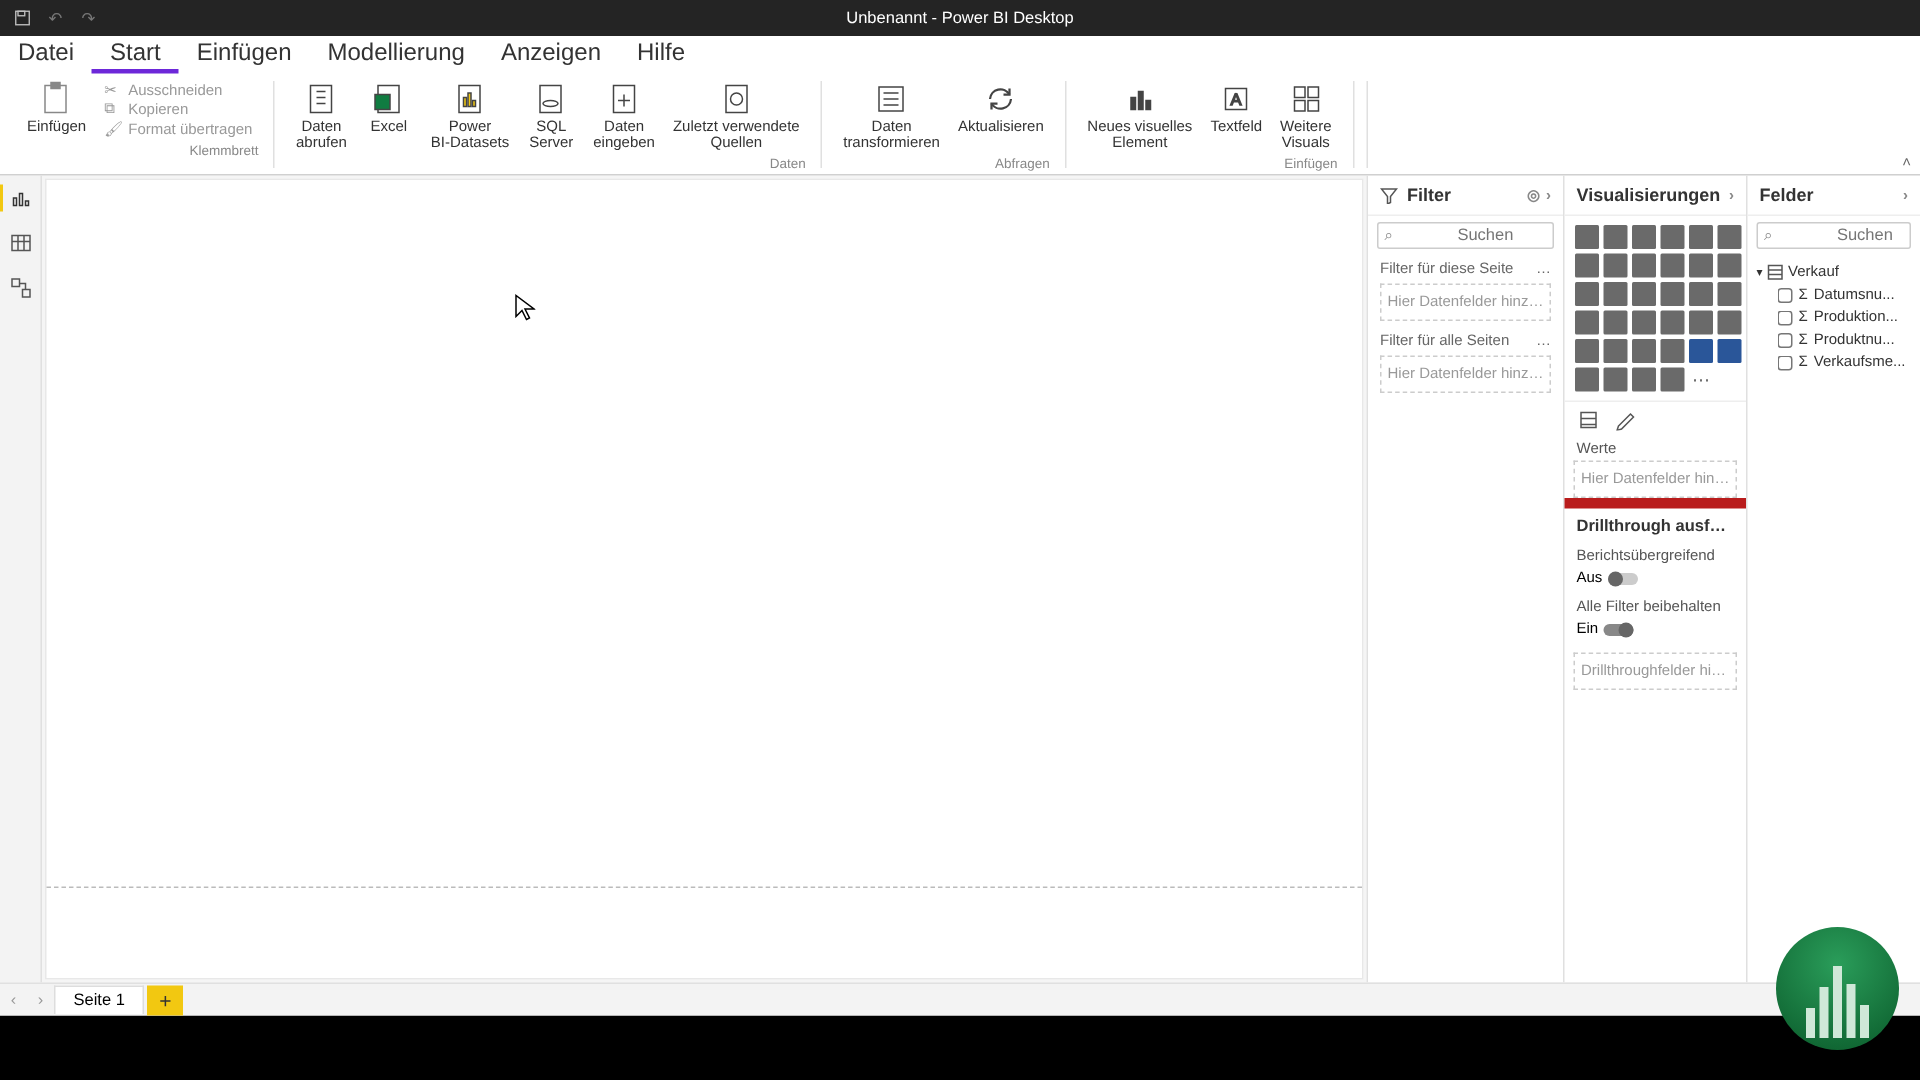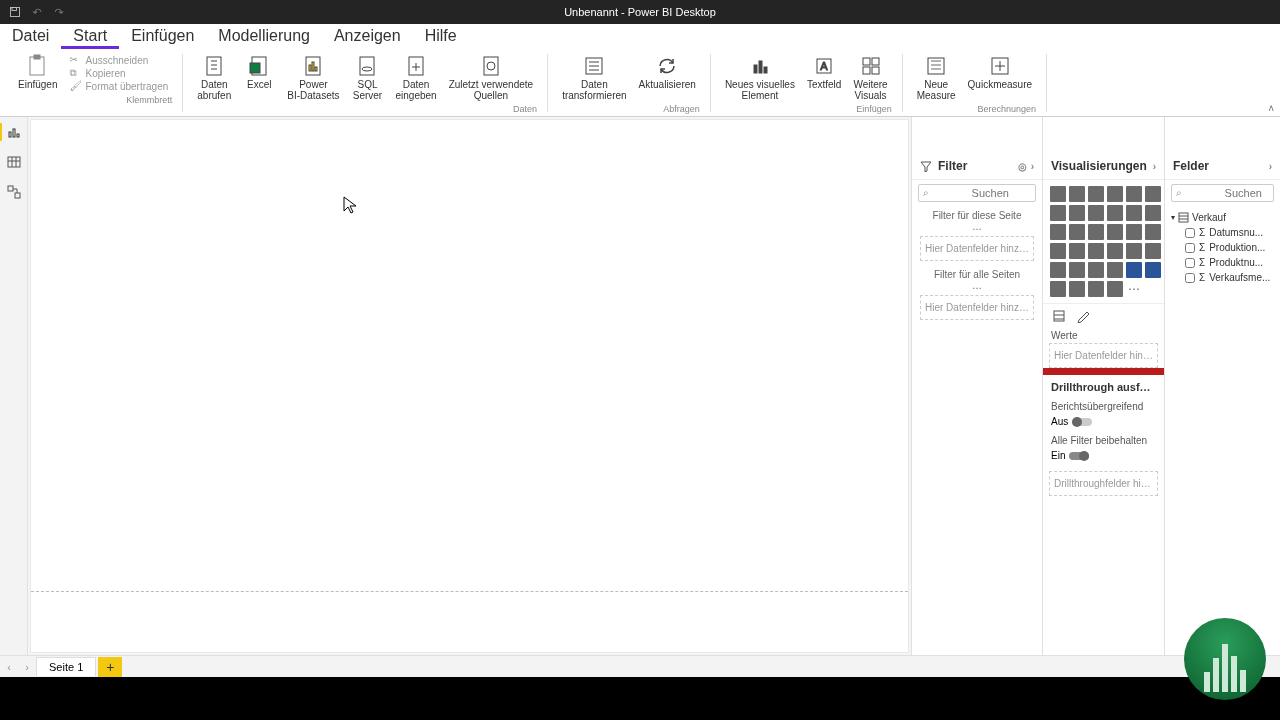--- a/index.html
+++ b/index.html
@@ -29,28 +29,28 @@
 .ribbon-collapse{position:absolute;right:6px;bottom:2px;font-size:10px;color:#666;cursor:pointer;}
 .main{flex:1;display:flex;background:#f5f5f5;min-height:0;}
 .leftrail{width:28px;background:#f3f3f3;border-right:1px solid #e0e0e0;display:flex;flex-direction:column;align-items:center;padding-top:6px;gap:12px;}
 .leftrail .rail-item{width:18px;height:18px;display:flex;align-items:center;justify-content:center;color:#555;cursor:pointer;}
 .leftrail .rail-item.active{position:relative;}
 .leftrail .rail-item.active::before{content:"";position:absolute;left:-6px;top:0;bottom:0;width:3px;background:#f2c811;}
 .canvas{flex:1;background:#fff;margin:2px;position:relative;border:1px solid #e8e8e8;}
 .canvas::after{content:"";position:absolute;left:0;right:0;bottom:60px;border-top:1px dashed #bbb;}
 .cursor{position:absolute;left:312px;top:76px;font-size:16px;color:#000;}
 .pane{background:#fff;border-left:1px solid #e0e0e0;display:flex;flex-direction:column;}
-.pane-header{display:flex;align-items:center;padding:6px 8px;font-size:12px;color:#333;font-weight:600;border-bottom:1px solid #eee;margin-top:36px;}
+.pane-header{display:flex;align-items:center;padding:6px 8px;font-size:12px;color:#333;font-weight:600;border-bottom:1px solid #eee;}
 .pane-header .hicon{margin-right:6px;}
 .pane-header .coll{margin-left:auto;color:#888;cursor:pointer;font-size:10px;}
 .filter-pane{width:131px;}
 .search-box{margin:4px 6px;display:flex;align-items:center;border:1px solid #ccc;border-radius:2px;padding:2px 4px;}
 .search-box input{border:none;outline:none;font-size:11px;flex:1;width:20px;padding-left:43px;}
 .filt-section{padding:4px 8px;}
-.filt-label{font-size:10px;color:#666;display:flex;align-items:center;justify-content:space-between;flex-direction:column;}
+.filt-label{font-size:10px;color:#666;display:flex;align-items:center;justify-content:space-between;}
 .filt-drop{margin-top:4px;border:1px dashed #ccc;font-size:10px;color:#999;padding:6px 4px;text-align:left;overflow:hidden;white-space:nowrap;text-overflow:ellipsis;}
 .viz-pane{width:122px;}
 .viz-grid{display:grid;grid-template-columns:repeat(6,16px);gap:3px;padding:6px 7px;}
 .viz-grid .v{width:16px;height:16px;background:#6a6a6a;border-radius:1px;cursor:pointer;}
 .viz-more{grid-column:span 1;color:#666;font-size:12px;display:flex;align-items:center;justify-content:center;}
 .viz-toolbar{display:flex;gap:8px;padding:4px 8px;border-top:1px solid #eee;}
 .viz-toolbar .t{width:16px;height:16px;display:flex;align-items:center;justify-content:center;color:#555;cursor:pointer;}
 .werte-lbl{font-size:10px;padding:2px 8px;color:#555;}
 .drill-head{padding:6px 8px;font-size:11px;color:#333;font-weight:600;border-top:7px solid #b91c1c;overflow:hidden;white-space:nowrap;text-overflow:ellipsis;}
 .drill-row{padding:2px 8px;font-size:10px;color:#555;}
@@ -256,44 +256,20 @@
                 <rect x="12" y="12" width="7" height="7"></rect>
               </svg>
             </div>
             <div class="ribbon-btn-label">Weitere
 Visuals</div>
           </div>
    </div>
    <div class="ribbon-group-label">Einfügen</div>
   </div>
   <div class="ribbon-sep"></div>
-  <div class="ribbon-group">
-   <div class="ribbon-row">
-    <div class="ribbon-btn">
-            <div class="ribbon-btn-icon">
-              <svg width="22" height="22" fill="none" stroke="#444">
-                <rect x="3" y="3" width="16" height="16"></rect>
-                <path d="M6 6h10M6 10h10M6 14h10" stroke-width="0.8"></path>
-              </svg>
-            </div>
-            <div class="ribbon-btn-label">Neue
-Measure</div>
-          </div>
-    <div class="ribbon-btn">
-            <div class="ribbon-btn-icon">
-              <svg width="22" height="22" fill="none" stroke="#444">
-                <rect x="3" y="3" width="16" height="16"></rect>
-                <path d="M11 6v10M6 11h10"></path>
-              </svg>
-            </div>
-            <div class="ribbon-btn-label">Quickmeasure</div>
-          </div>
-   </div>
-   <div class="ribbon-group-label">Berechnungen</div>
-  </div>
   <div class="ribbon-sep"></div>
   <span class="ribbon-collapse">˄</span>
  </div>
 
  <div class="main">
   <div class="leftrail">
    <div class="rail-item active">
           <svg width="14" height="14" fill="none" stroke="#333">
             <rect x="2" y="7" width="2" height="5"></rect>
             <rect x="6" y="4" width="2" height="8"></rect>

